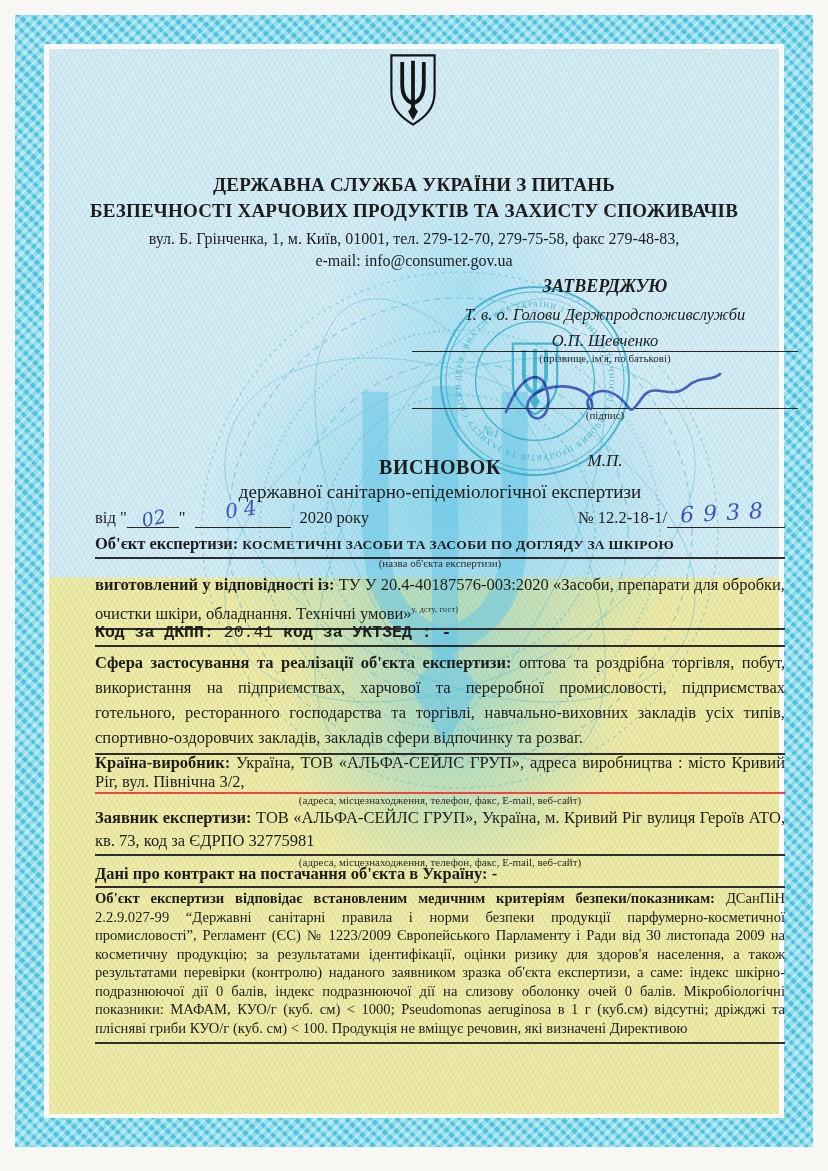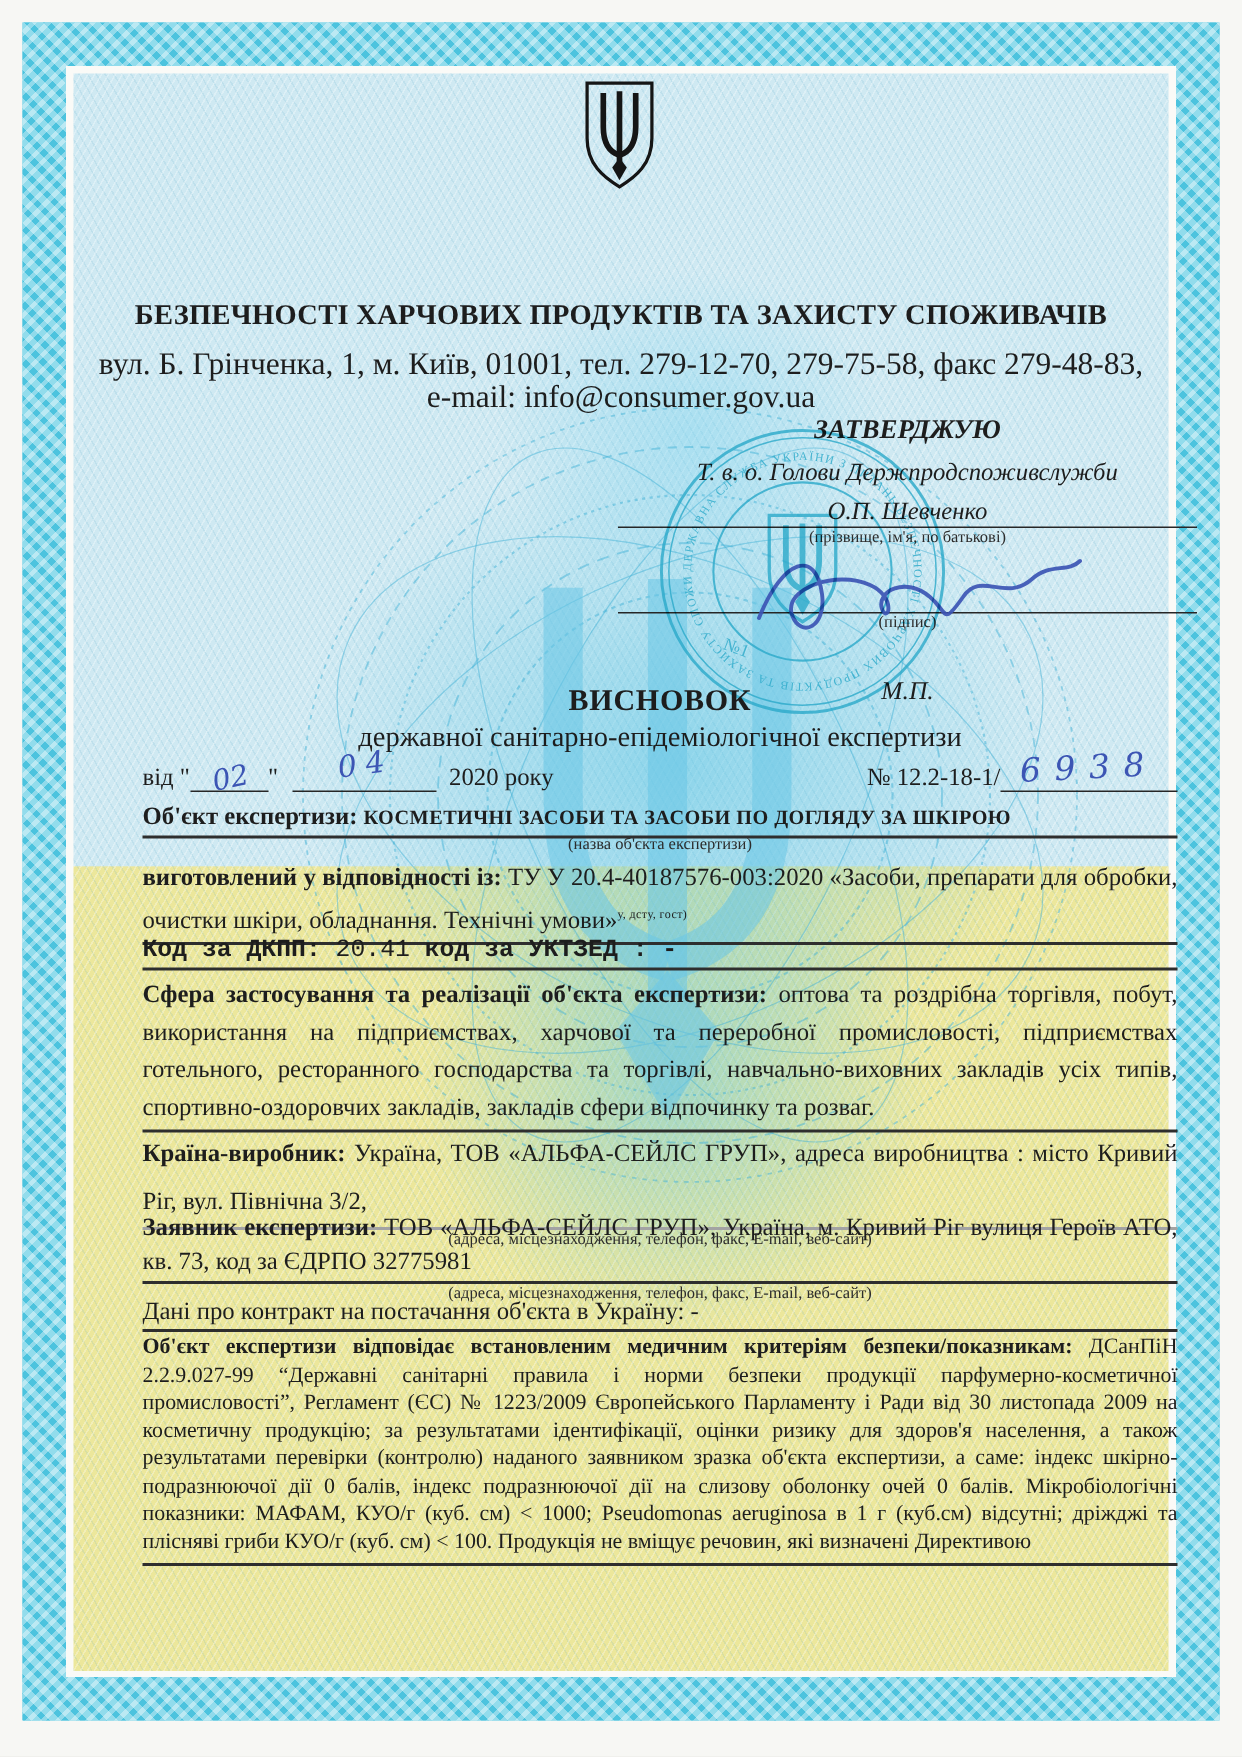--- a/index.html
+++ b/index.html
@@ -25,21 +25,21 @@
   .b2{left:280px;top:560px;width:340px;height:330px;background:radial-gradient(closest-side,rgba(96,200,230,.5),rgba(96,200,230,0));}
   .b3{left:330px;top:180px;width:260px;height:220px;background:radial-gradient(closest-side,rgba(120,210,238,.45),rgba(120,210,238,0));}
   .rosette{left:190px;top:260px;width:540px;height:540px;color:rgba(70,180,215,.5);}
   .wm-tryzub{left:300px;top:350px;width:290px;height:420px;color:rgba(105,198,230,.55);}
   
   .content{position:absolute;inset:0;z-index:2;}
   .abs{position:absolute;}
   .row{position:absolute;left:95px;width:690px;}
   .center{left:49px;right:49px;text-align:center;}
   .hdr{font-weight:bold;font-size:19px;letter-spacing:.2px;}
-  .addr{font-size:21px;}
+  .addr{font-size:16px;}
   .cap{font-size:11px;color:#2c2c2c;text-align:center;}
   .uline{border-bottom:1.5px solid #262626;}
   .emblem{left:386px;top:52px;width:54px;height:76px;color:#151515;}
   
   .approval{left:412px;top:276px;width:386px;font-size:16.5px;}
   .approval .t{text-align:center;font-style:italic;}
   .sigrow{position:relative;height:40px;border-bottom:1.5px solid #262626;}
   .sig{position:absolute;left:80px;top:-22px;width:240px;height:86px;color:#3c55b4;}
   
   .stamp{position:absolute;left:436px;top:282px;width:198px;height:198px;color:#2aa9c9;opacity:.8;mix-blend-mode:multiply;}
@@ -55,24 +55,24 @@
   .body-txt{font-size:16.5px;line-height:25px;text-align:justify;}
   .b{font-weight:bold;}
   .caps{font-size:13.5px;font-weight:bold;letter-spacing:.3px;}
   .objrow{top:534px;padding-bottom:3px;border-bottom:2px solid #2e2e2e;}
   .objcap{top:557px;}
   .made{top:572px;padding-bottom:2px;border-bottom:2px solid #2e2e2e;}
   .foot{font-size:8px;vertical-align:super;letter-spacing:.3px;}
   .coderow{top:622px;padding:1px 0 3px 0;border-bottom:2px solid #2e2e2e;font-size:16.5px;font-family:Liberation Mono, monospace;}
   .scope{top:650px;padding-bottom:3px;border-bottom:2px solid #2e2e2e;}
   .producer{top:753px;}
-  .producer .txt{line-height:32px;padding-bottom:1px;border-bottom:2px solid #a3a3a3;}
+  .producer .txt{line-height:19px;padding-bottom:1px;border-bottom:2px solid #ef4444;}
   .applicant{top:806px;}
   .applicant .txt{line-height:23px;padding-bottom:2px;border-bottom:2px solid #2e2e2e;}
-  .contract{top:864px;font-size:16.5px;font-weight:normal;padding-bottom:2px;border-bottom:2px solid #2e2e2e;}
+  .contract{top:864px;font-size:16.5px;font-weight:bold;padding-bottom:2px;border-bottom:2px solid #2e2e2e;}
   .compliance{top:889px;font-size:14.6px;line-height:18.5px;text-align:justify;padding-bottom:5px;border-bottom:2px solid #2e2e2e;}
 </style>
 </head>
 <body>
 
 <svg width="0" height="0" style="position:absolute">
   <symbol id="sym-shield-tryzub" viewBox="0 0 100 140">
     <path d="M10 6 H90 V74 C90 106 70 122 50 134 C30 122 10 106 10 74 Z" fill="none" stroke="currentColor" stroke-width="4"></path>
     <g fill="none" stroke="currentColor" stroke-width="7">
       <path d="M50 16 V104"></path>
@@ -114,20 +114,21 @@
   <svg class="wm abs wm-tryzub" viewBox="0 0 100 140">
     <use href="#sym-tryzub"></use>
   </svg>
 
   <div class="content">
 
     <svg class="abs emblem" viewBox="0 0 100 140">
       <use href="#sym-shield-tryzub"></use>
     </svg>
 
+    <div class="abs center hdr" style="top:174px">ДЕРЖАВНА СЛУЖБА УКРАЇНИ З ПИТАНЬ</div>
     <div class="abs center hdr" style="top:200px">БЕЗПЕЧНОСТІ ХАРЧОВИХ ПРОДУКТІВ ТА ЗАХИСТУ СПОЖИВАЧІВ</div>
     <div class="abs center addr" style="top:230px">вул. Б. Грінченка, 1, м. Київ, 01001, тел. 279-12-70, 279-75-58, факс 279-48-83,</div>
     <div class="abs center addr" style="top:252px">e-mail: info@consumer.gov.ua</div>
 
     <div class="abs approval">
       <div class="t b" style="font-size:18px;margin-bottom:8px">ЗАТВЕРДЖУЮ</div>
       <div class="t" style="margin-bottom:6px">Т. в. о. Голови  Держпродспоживслужби</div>
       <div class="t uline">О.П. Шевченко</div>
       <div class="cap" style="margin-bottom:4px">(прізвище, ім'я, по батькові)</div>
       <div class="sigrow">

